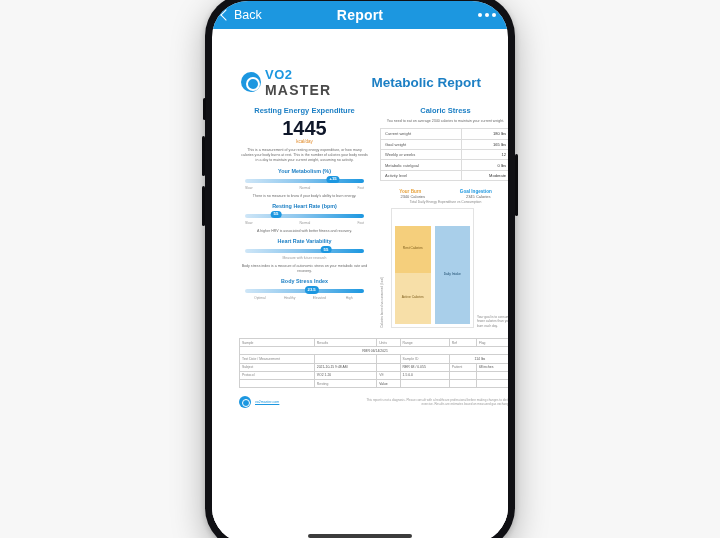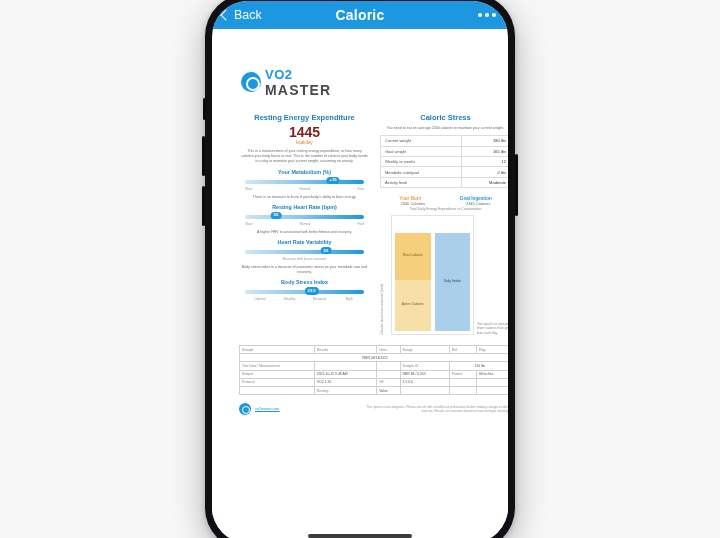--- a/index.html
+++ b/index.html
@@ -158,37 +158,37 @@
   .doc-title {
     font-size: 13.5px;
     color: #1c7fc4;
     font-weight: bold;
     padding-right: 28px;
   }
 
   .cols {
     display: flex;
     gap: 10px;
-    margin-top: 11px;
+    margin-top: 4px;
     justify-content: flex-end;
   }
   .col { width: 50%; }
 
   .sect-title {
     font-size: 7.5px;
     font-weight: bold;
     color: #1c7fc4;
     text-align: center;
     margin: 2px 0 3px;
   }
   .big-number {
     text-align: center;
-    font-size: 14px;
-    font-weight: bold;
-    color: #7f1d1d;
+    font-size: 20px;
+    font-weight: bold;
+    color: #0f172a;
     line-height: 1;
   }
   .big-number-sub {
     text-align: center;
     font-size: 4.5px;
     color: #e08b2a;
     margin-top: 1px;
   }
   .para {
     font-size: 3.6px;
@@ -391,41 +391,42 @@
     <span class="side-btn vdn"></span>
     <span class="side-btn pwr"></span>
 
     <div class="phone-inner">
 
       <div class="navbar">
         <div class="nav-back">
           <span class="chev"></span>
           <span>Back</span>
         </div>
-        <div class="nav-title">Caloric</div>
+        <div class="nav-title">Report</div>
         <div class="nav-more">
           <i></i>
           <i></i>
           <i></i>
         </div>
       </div>
 
       <div class="doc-scroll">
 
         <div class="page">
           <div class="page-pad">
 
             <div class="doc-head">
               <div class="logo">
                 <span class="logo-badge"></span>
                 <span class="logo-text">
                   <span class="l1">VO2</span><br>
                   <span class="l2">MASTER</span>
                 </span>
               </div>
+              <div class="doc-title">Metabolic Report</div>
             </div>
 
             <div class="cols">
 
               <div class="col">
                 <div class="sect-title">Resting Energy Expenditure</div>
                 <div class="big-number">1445</div>
                 <div class="big-number-sub">kcal/day</div>
                 <div class="para">This is a measurement of your resting energy expenditure, or how many calories your body burns at rest. This is the number of calories your body needs in a day to maintain your current weight, assuming no activity.</div>
 

